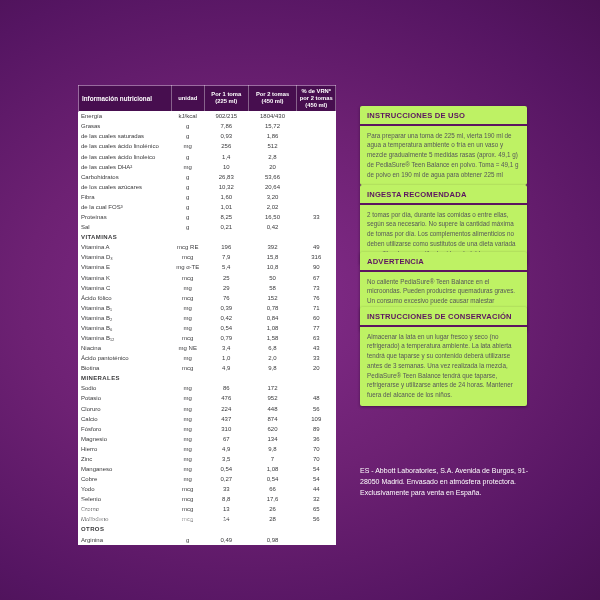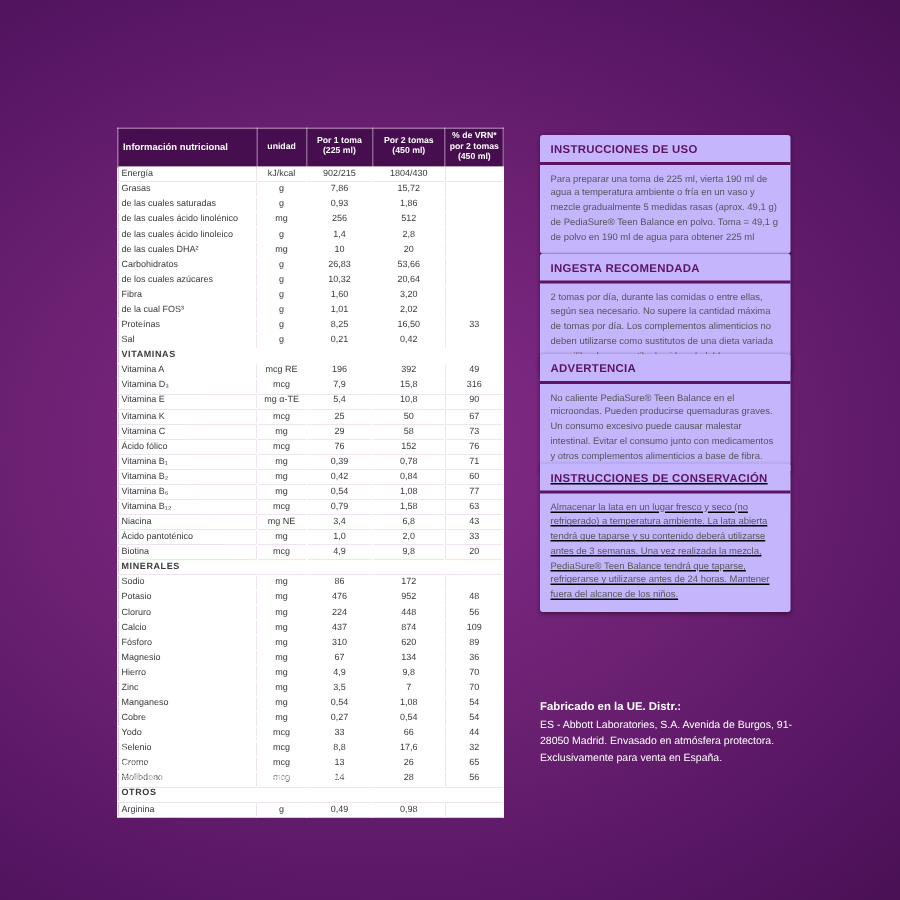--- a/index.html
+++ b/index.html
@@ -28,30 +28,30 @@
   td.label.indent{padding-left:8px;font-size:5.7px;}
   td.c{text-align:center;}
   tr.section td{
     background:#5a1160;color:#fff;font-weight:bold;font-size:5.8px;
     padding:1.6px 3px;letter-spacing:.4px;border:1px solid rgba(255,255,255,.35);
   }
   
   .fnotes{position:absolute;left:80px;top:489px;color:#ffffff;font-size:5.7px;line-height:1.5;}
   
   .box{
-    position:absolute;left:360px;width:167px;background:#c4b5fd;border-radius:2px;
-    padding:5px 7px 6px;box-shadow:0 1px 3px rgba(20,0,25,.45);box-sizing:border-box;
+    position:absolute;left:360px;width:167px;background:#bef264;border-radius:2px;
+    padding:5px 7px 6px;box-shadow:0 1px 3px rgba(20,0,25,.45);box-sizing:border-box;margin-top:16px;
   }
   .box h3{margin:0;color:#5c1460;font-size:7.6px;font-weight:bold;letter-spacing:.2px;}
   .box .rule{height:1.5px;background:#5c1460;margin:4px -7px 5px;}
   .box p{margin:0;font-size:6.3px;color:#56565a;line-height:1.55;}
   #box-uso{top:90px;}
   #box-ingesta{top:169px;}
   #box-advertencia{top:236px;}
-  #box-conservacion{top:309px;text-decoration:underline;}
+  #box-conservacion{top:291px;}
   
   .distr{position:absolute;left:360px;top:466px;width:172px;color:#ffffff;}
   .distr h4{margin:0 0 4px;font-size:7.6px;font-weight:bold;}
   .distr p{margin:0;font-size:7px;line-height:1.55;}
 </style>
 </head>
 <body>
 
 <div id="table-wrap">
   <table id="nutri-table">
@@ -390,15 +390,14 @@
   <p>No caliente PediaSure® Teen Balance en el microondas. Pueden producirse quemaduras graves. Un consumo excesivo puede causar malestar intestinal. Evitar el consumo junto con medicamentos y otros complementos alimenticios a base de fibra.</p>
 </div>
 
 <div class="box" id="box-conservacion">
   <h3>INSTRUCCIONES DE CONSERVACIÓN</h3>
   <div class="rule"></div>
   <p>Almacenar la lata en un lugar fresco y seco (no refrigerado) a temperatura ambiente. La lata abierta tendrá que taparse y su contenido deberá utilizarse antes de 3 semanas. Una vez realizada la mezcla, PediaSure® Teen Balance tendrá que taparse, refrigerarse y utilizarse antes de 24 horas. Mantener fuera del alcance de los niños.</p>
 </div>
 
 <div class="distr">
-  <h4>Fabricado en la UE. Distr.:</h4>
   <p>ES - Abbott Laboratories, S.A. Avenida de Burgos, 91-28050 Madrid. Envasado en atmósfera protectora. Exclusivamente para venta en España.</p>
 </div>
 
 </body></html>

